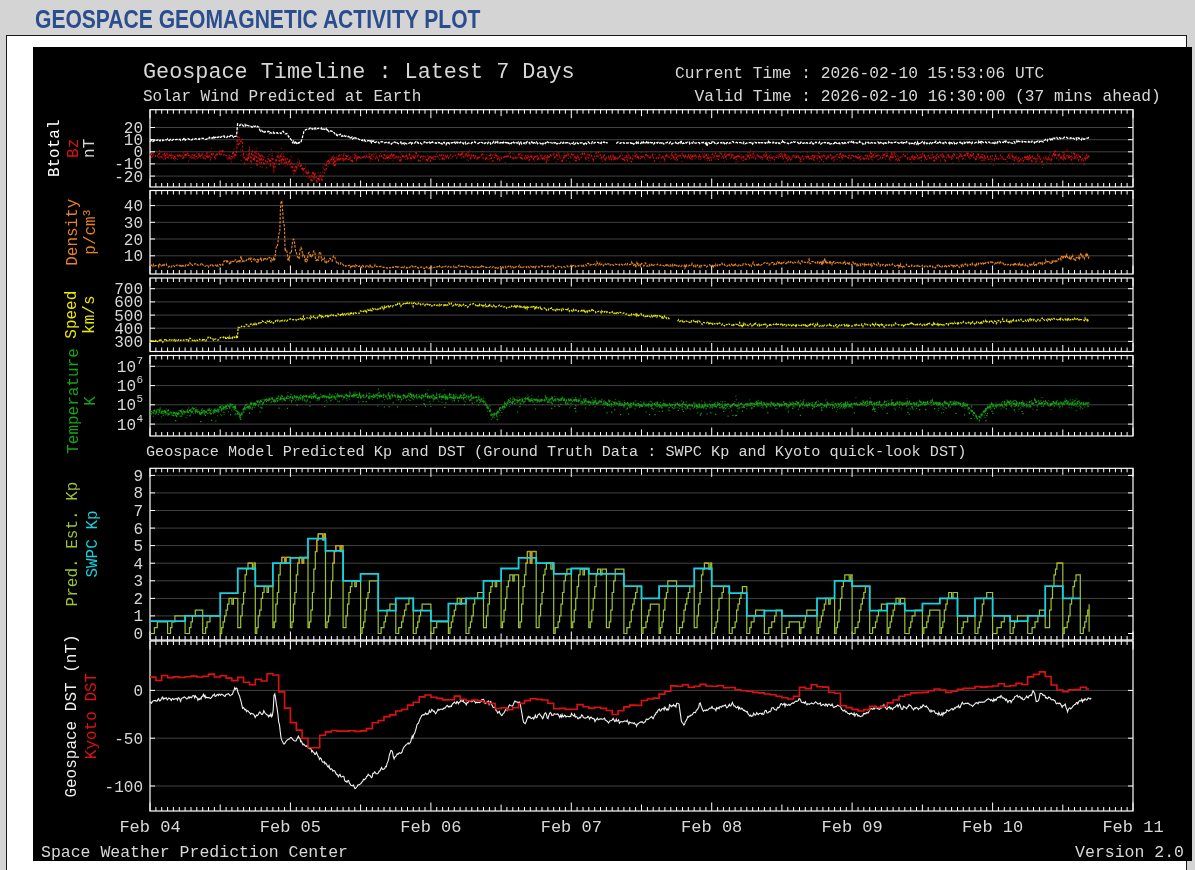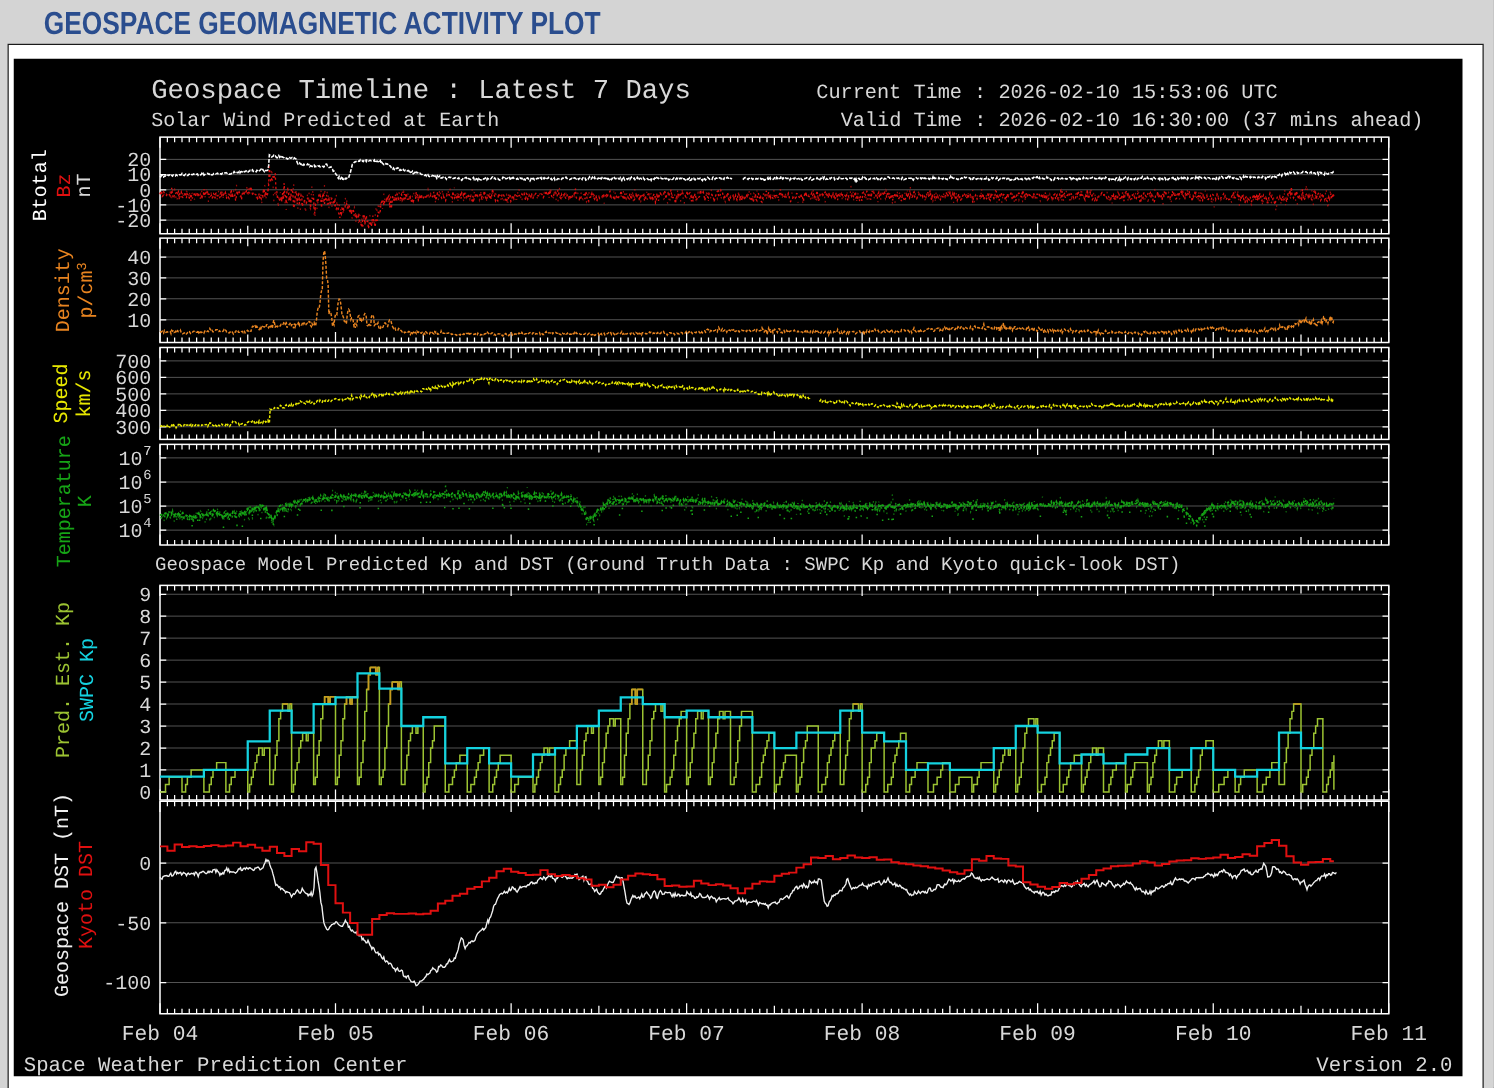--- a/index.html
+++ b/index.html
@@ -1,19 +1,19 @@
 <!DOCTYPE html>
 <html><head><meta charset="utf-8"><style>
 html,body{margin:0;padding:0;background:#d4d4d4;width:1195px;height:870px;overflow:hidden;}
 .hdr{position:absolute;left:35px;top:5px;font-family:"Liberation Sans",sans-serif;
  font-weight:bold;font-size:25.5px;color:#2a4d8e;transform:scaleX(0.826);transform-origin:0 0;
  white-space:nowrap;}
 .frame{position:absolute;left:6px;top:35px;width:1179px;height:845px;background:#ffffff;
  border:1px solid #1a1a1a;}
-.plot{position:absolute;left:4px;top:11px;width:1159px;height:814px;background:#000;}
+.plot{position:absolute;left:26px;top:11px;width:1159px;height:814px;background:#000;}
 </style></head><body>
 <div class="hdr">GEOSPACE GEOMAGNETIC ACTIVITY PLOT</div>
 <div class="frame">
     <div class="plot"><svg width="1159" height="814" viewBox="0 0 1159 814">
         <line x1="117.0" y1="80.5" x2="1100.0" y2="80.5" stroke="#5f5f5f" stroke-width="0.7"></line>
         <line x1="117.0" y1="92.7" x2="1100.0" y2="92.7" stroke="#5f5f5f" stroke-width="0.7"></line>
         <line x1="117.0" y1="104.8" x2="1100.0" y2="104.8" stroke="#5f5f5f" stroke-width="0.7"></line>
         <line x1="117.0" y1="116.9" x2="1100.0" y2="116.9" stroke="#5f5f5f" stroke-width="0.7"></line>
         <line x1="117.0" y1="129.1" x2="1100.0" y2="129.1" stroke="#5f5f5f" stroke-width="0.7"></line>
         <line x1="117.0" y1="158.6" x2="1100.0" y2="158.6" stroke="#5f5f5f" stroke-width="0.7"></line>

